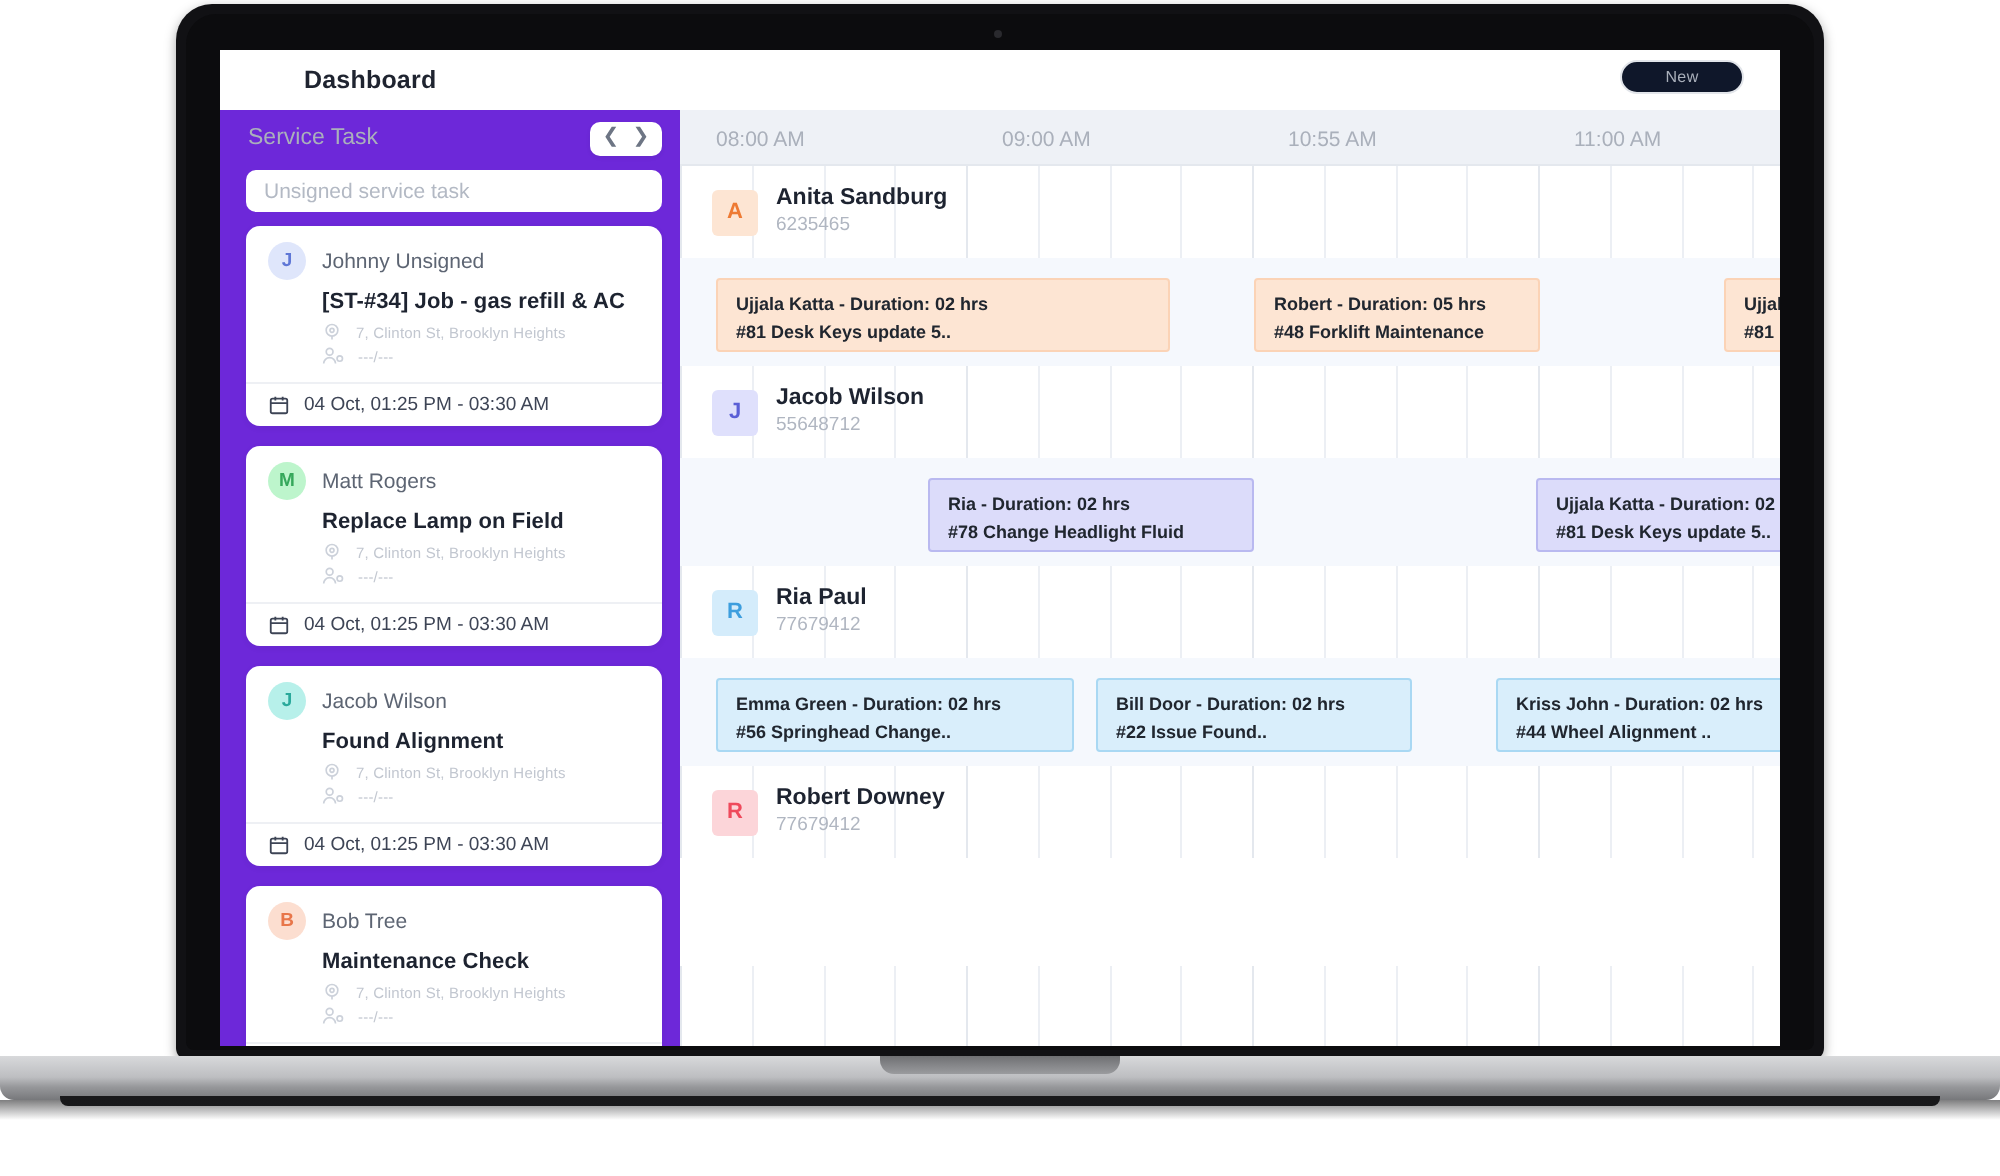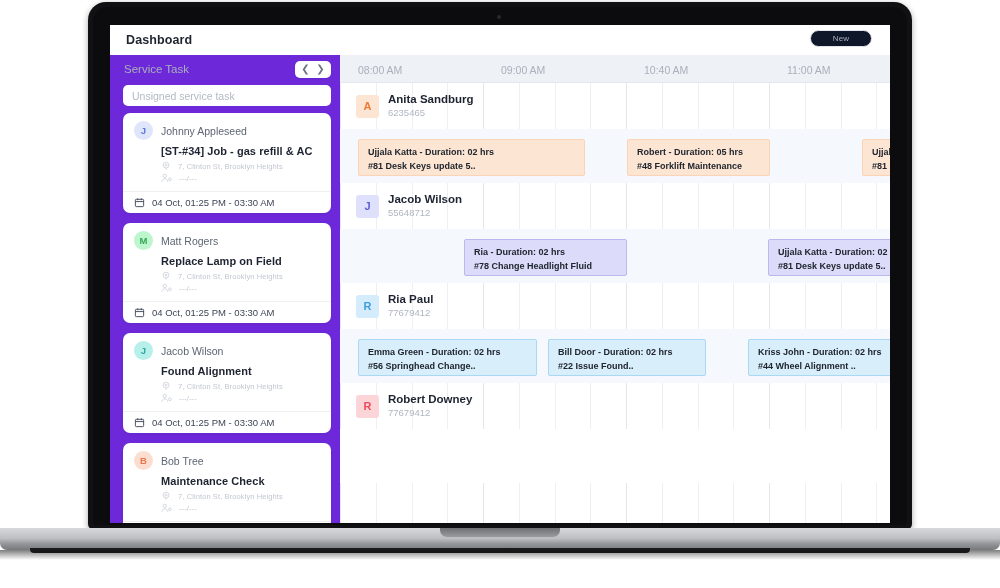--- a/index.html
+++ b/index.html
@@ -55,21 +55,21 @@
   }
   .base-foot {
     position: absolute; left: 30px; top: 548px;
     width: 940px; height: 5px;
     background: #1a1a1c; border-radius: 0 0 4px 4px;
   }
 
   
   .topbar {
     position: absolute; left: 0; top: 0; width: 780px; height: 30px;
-    background: #ffffff; display: flex; align-items: center;
+    background: #ffffff; display: flex; align-items: center; padding-left: 26px;
   }
   .topbar-title {
     margin-left: 16px; font-size: 12.5px; font-weight: 700; color: #1f2430;
     letter-spacing: .1px;
   }
   .new-btn {
     position: absolute; right: 18px; top: 5px;
     width: 62px; height: 17px; border-radius: 9px;
     border: 1px solid #e2e5ea; background: #0f172a;
     display: flex; align-items: center; justify-content: center;
@@ -188,21 +188,21 @@
           </div>
         </div>
         <div class="sb-search">
           <span>Unsigned service task</span>
         </div>
         <div class="cards" id="task-cards">
             <div class="task-card">
               <div class="tc-body">
                 <div class="tc-row1">
                   <div class="avatar" style="background:#dfe6fb;color:#5f77d6">J</div>
-                  <div class="tc-name">Johnny Appleseed</div>
+                  <div class="tc-name">Johnny Unsigned</div>
                 </div>
                 <div class="tc-title">[ST-#34] Job - gas refill &amp; AC</div>
                 <div class="tc-meta">
                   <svg class="ic" width="10" height="10" viewBox="0 0 24 24" fill="none" stroke="#ccd1da" stroke-width="2">
                     <circle cx="12" cy="10" r="7"></circle>
                     <circle cx="12" cy="10" r="2.4"></circle>
                     <path d="M12 17v4"></path>
                   </svg>
                   <span class="tc-meta-txt">7, Clinton St, Brooklyn Heights</span>
                 </div>
@@ -331,21 +331,21 @@
             <div class="gl" style="left: 357.5px;"></div>
             <div class="gl" style="left: 393.25px;"></div>
             <div class="gl major" style="left: 429px;"></div>
             <div class="gl" style="left: 464.75px;"></div>
             <div class="gl" style="left: 500.5px;"></div>
             <div class="gl" style="left: 536.25px;"></div>
           </div>
         <div class="tl-head" id="tl-head">
             <div class="tl-head-label" style="left: 18px;">08:00 AM</div>
             <div class="tl-head-label" style="left: 161px;">09:00 AM</div>
-            <div class="tl-head-label" style="left: 304px;">10:40 AM</div>
+            <div class="tl-head-label" style="left: 304px;">10:55 AM</div>
             <div class="tl-head-label" style="left: 447px;">11:00 AM</div>
           </div>
         <div class="tl-rows" id="tl-rows">
             <div class="tl-row">
               <div class="row-person">
                 <div class="sq-avatar" style="background:#fde5d3;color:#ee7a33">A</div>
                 <div>
                   <div class="p-name">Anita Sandburg</div>
                   <div class="p-id">6235465</div>
                 </div>

